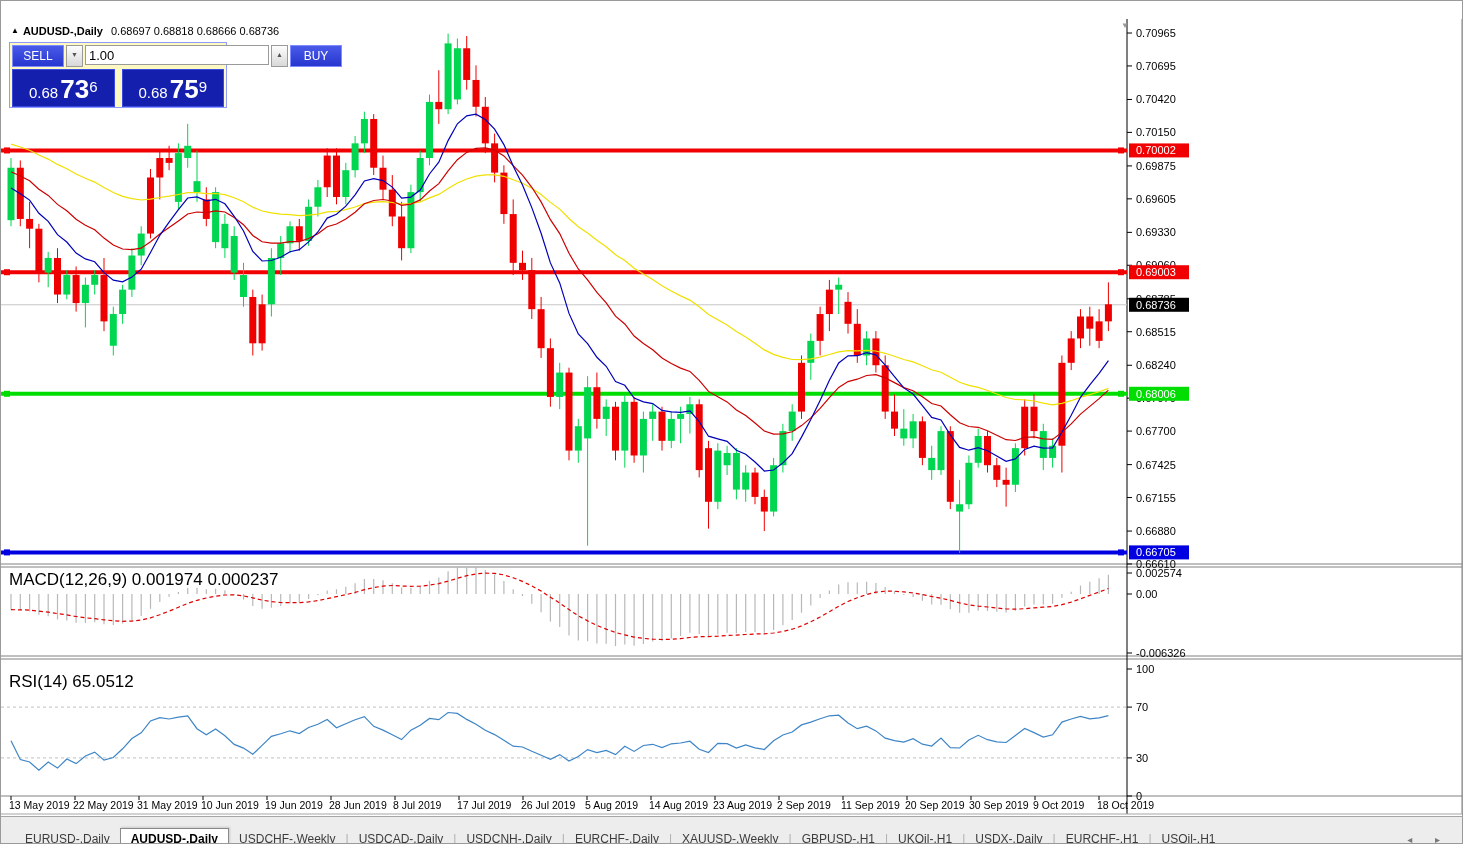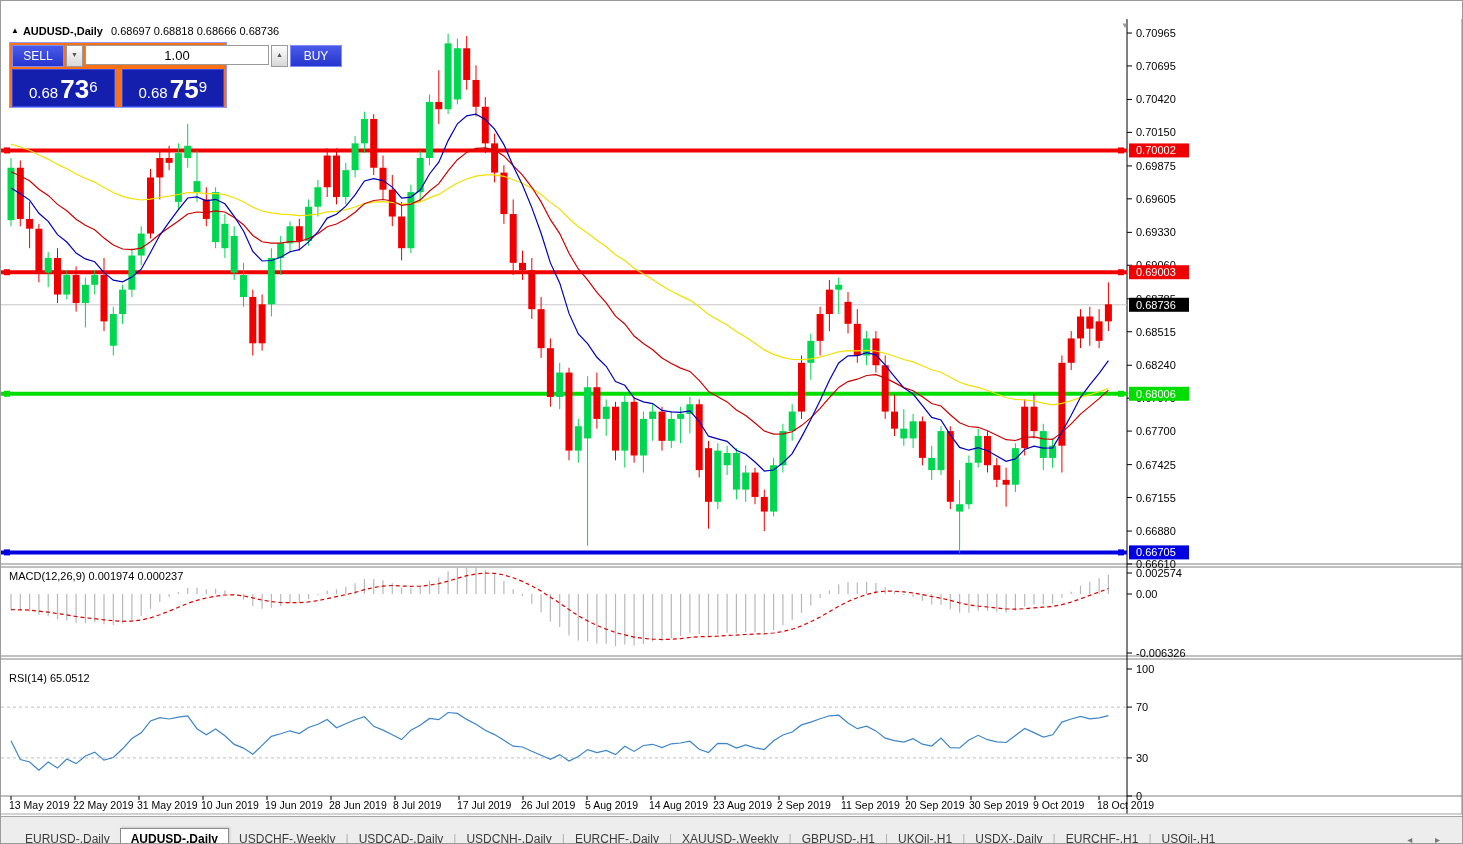--- a/index.html
+++ b/index.html
@@ -11,36 +11,36 @@
   .tf-btn{font-size:11px;color:#222;padding:0 5px;height:15px;line-height:15px;border:1px solid transparent;cursor:default;}
   .tf-btn.active{background:#e9e9e9;border:1px solid #9a9a9a;box-shadow:inset 1px 1px 1px #c9c9c9;text-align:center;}
   .tb-sep{width:1px;height:13px;background:#c9c9c9;margin:0 5px;}
   
   #chart-svg{position:absolute;left:0;top:17px;}
   
   #title-row{position:absolute;left:10px;top:24px;font-size:11px;color:#000;font-weight:bold;}
   #title-row .ohlc{font-weight:normal;margin-left:8px;}
   .tri{font-size:8px;vertical-align:2px;margin-right:4px;}
   
-  #trade{position:absolute;left:8px;top:41px;width:218px;height:66px;background:#f97316;
+  #trade{position:absolute;left:8px;top:41px;width:218px;height:66px;background:#fef9c3;
          border:1px solid #8f9bff;box-sizing:border-box;padding:2px;}
   #trade .row1{display:flex;height:22px;gap:2px;}
   .trade-btn{flex:0 0 52px;background:linear-gradient(#4a5ae8,#2636cf);color:#fff;font-size:12px;
              text-align:center;line-height:20px;border:1px solid #7f8cff;box-sizing:border-box;cursor:default;}
   .spin{flex:0 0 17px;background:linear-gradient(#fdfdfd,#d8d8d8);border:1px solid #9a9a9a;
         font-size:7px;color:#555;text-align:center;line-height:18px;box-sizing:border-box;}
-  #vol{flex:1;text-align:center;font-size:13px;border:1px solid #9a9a9a;height:20px;box-sizing:border-box;padding:0 3px;}
+  #vol{flex:1;font-size:13px;border:1px solid #9a9a9a;height:20px;box-sizing:border-box;padding:0 3px;}
   #trade .row2{display:flex;margin-top:2px;gap:7px;height:38px;}
   .px-box{flex:1;background:#141fae;border:1px solid #3a49e0;color:#fff;display:flex;
           align-items:flex-end;justify-content:center;padding-bottom:2px;box-sizing:border-box;}
   .px-base{font-size:15px;line-height:22px;margin-right:2px;}
   .px-big{font-size:26px;line-height:30px;font-weight:bold;}
   .px-sup{font-size:15px;line-height:34px;align-self:flex-start;}
   
-  .ind-label{position:absolute;left:8px;font-size:11px;color:#000;}
+  .ind-label{position:absolute;left:8px;font-size:17px;color:#000;}
   
   #tabbar{position:absolute;left:0;top:815px;width:100%;height:45px;background:#ededed;
           border-top:1px solid #a5a5a5;display:flex;align-items:center;padding-left:14px;box-sizing:border-box;}
   .tab{font-size:12px;color:#3c3c3c;padding:3px 10px;white-space:nowrap;cursor:default;}
   .tab.active{background:#fff;border:1px solid #8a8a8a;border-bottom-color:#fff;color:#000;font-weight:bold;
               box-shadow:1px -1px 2px rgba(0,0,0,.15);}
   .tab-sep{color:#b0b0b0;font-size:12px;}
   #tab-arrows{margin-left:auto;margin-right:12px;color:#777;font-size:10px;letter-spacing:10px;}
 </style>
 </head>

